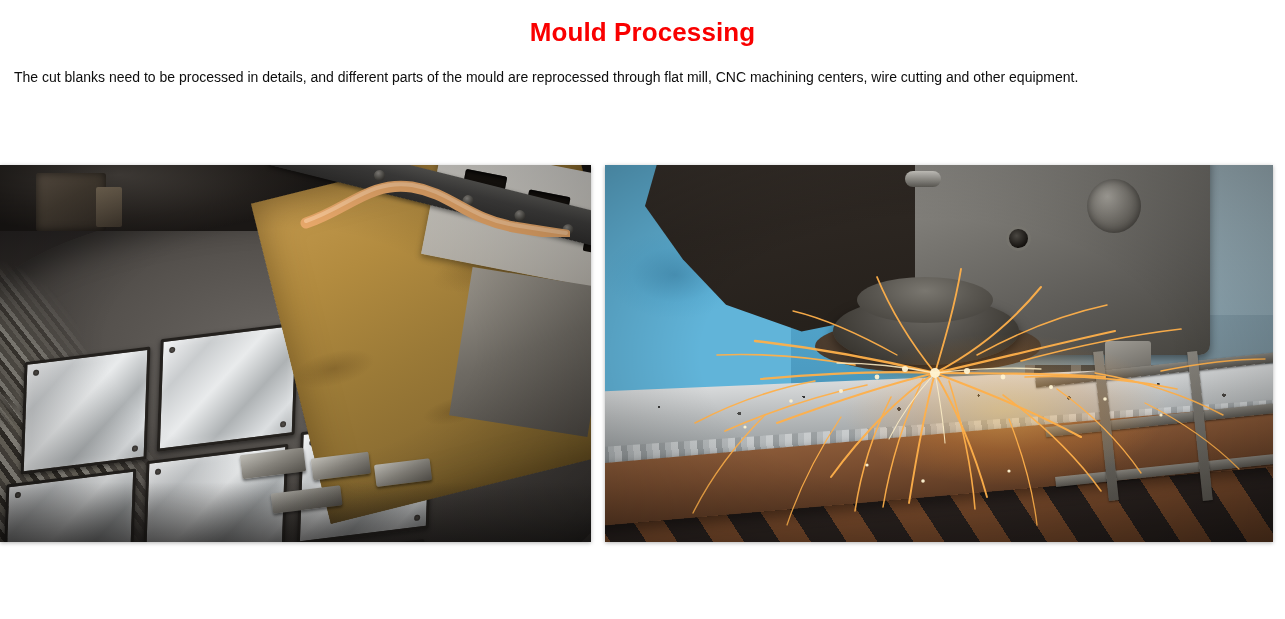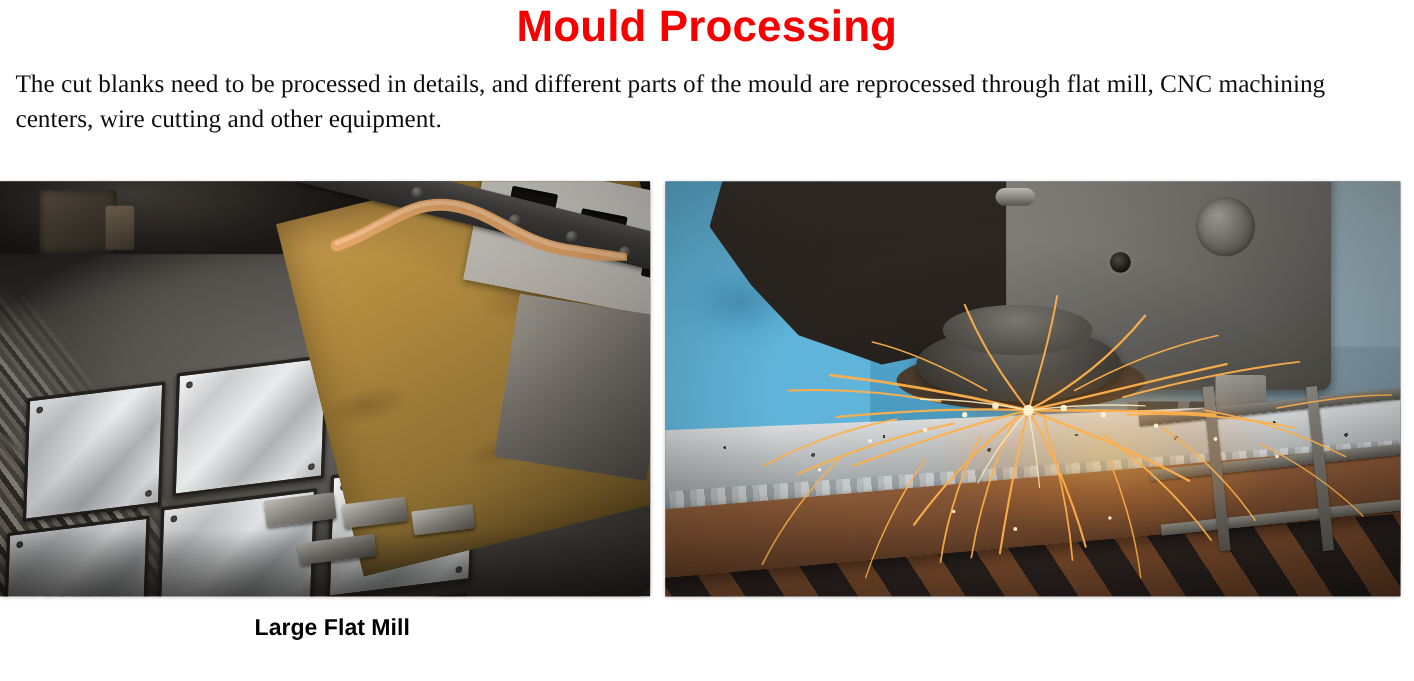--- a/index.html
+++ b/index.html
@@ -16,34 +16,33 @@
     position: relative;
     width: 1285px;
     height: 619px;
     background: #ffffff;
   }
 
   
   .section-title {
     text-align: center;
     color: #f90000;
-    font-size: 40px;
+    font-size: 26px;
     font-weight: bold;
     line-height: 1;
-    padding-top: 4px;
+    padding-top: 19px;
     letter-spacing: 0.1px;
   }
 
   .intro {
     color: #0d0d0d;
-    font-size: 23px;
+    font-size: 14px;
     line-height: 31px;
     padding: 17px 14px 0 14px;
     max-width: 1230px;
-    font-family: Liberation Serif, serif;
   }
 
   
   .image-row {
     position: absolute;
     top: 165px;
     left: 0;
     width: 1285px;
     height: 377px;
     display: flex;
@@ -512,16 +511,15 @@
           <circle cx="262" cy="300" r="1.6"></circle>
           <circle cx="404" cy="306" r="1.6"></circle>
         </g>
       </svg>
 
       <div class="layer rp-vignette"></div>
     </div>
   </div>
 
   <div class="captions">
-    <div class="caption left">Large Flat Mill</div>
   </div>
 
 </div>
 
 </body></html>

